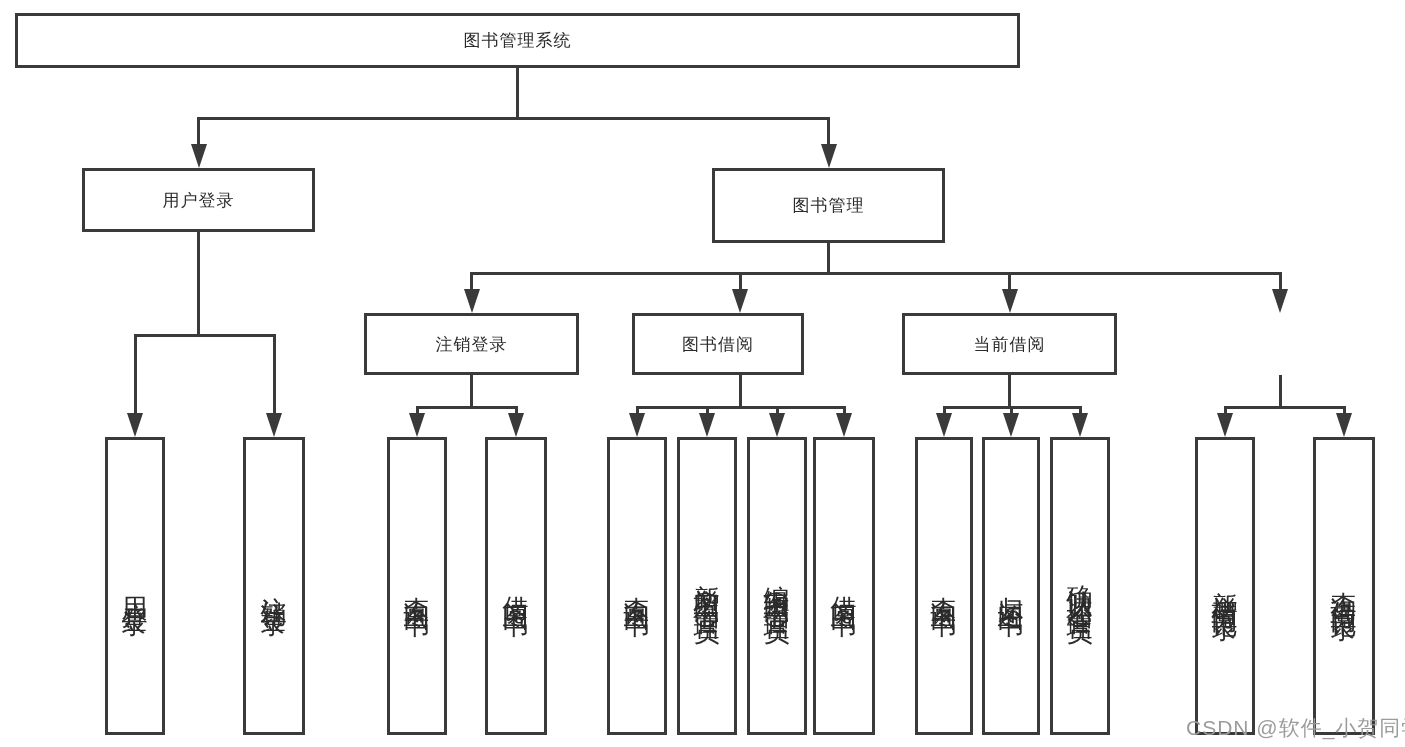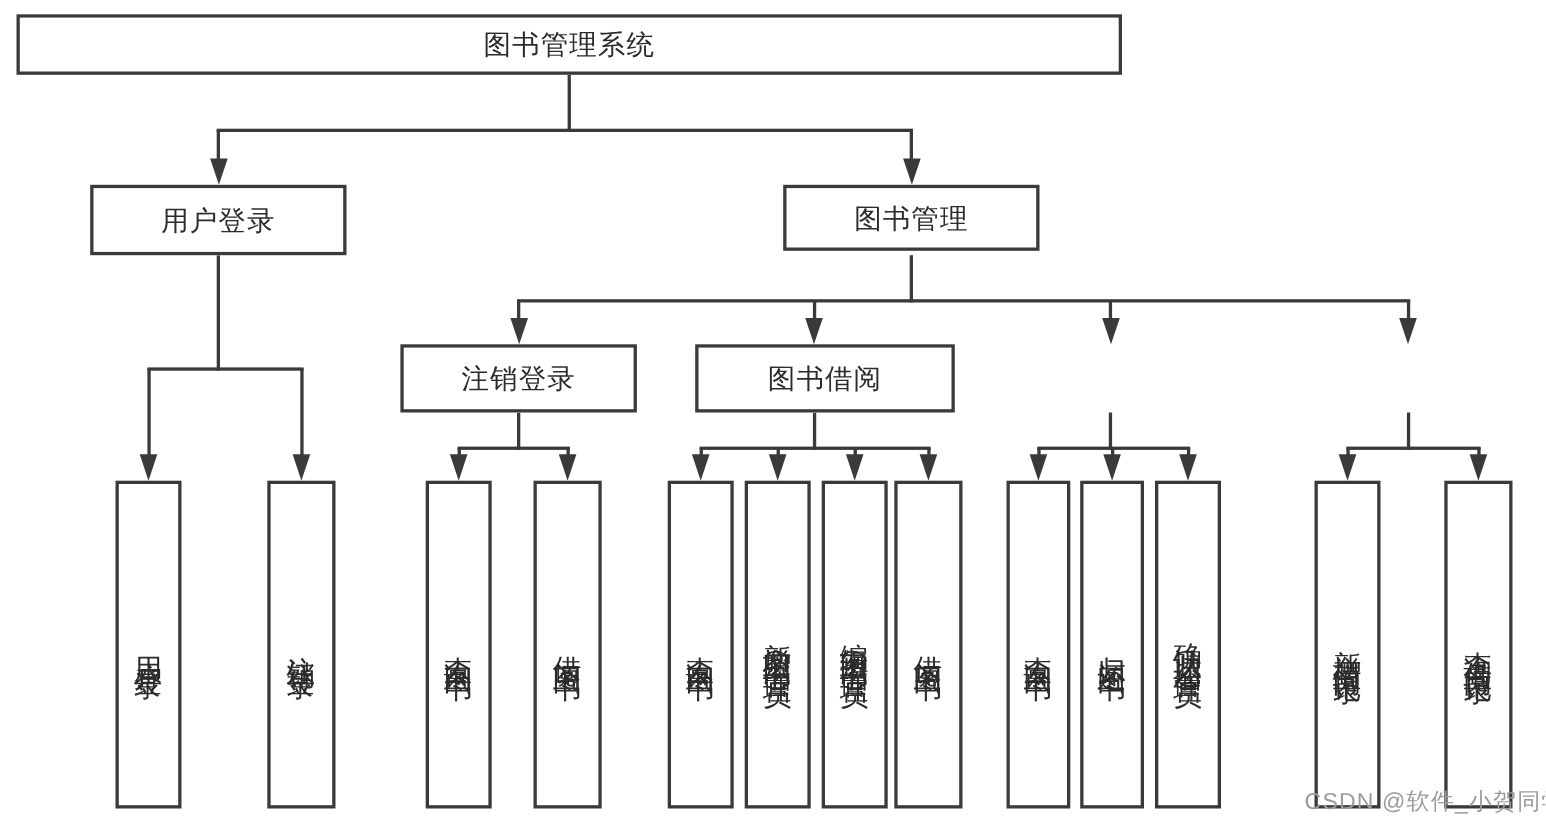--- a/index.html
+++ b/index.html
@@ -18,21 +18,21 @@
     border-left: 8px solid transparent;
     border-right: 8px solid transparent;
     border-top: 24px solid var(--line, #3a3a3a);
   }
   .node {
     position: absolute; box-sizing: border-box;
     border: 3px solid var(--border, #3a3a3a);
     background: var(--background, #ffffff);
     display: flex; align-items: center; justify-content: center;
     color: var(--text, #2b2b2b);
-    font-size: 25px; letter-spacing: 1px;
+    font-size: 17px; letter-spacing: 1px;
     z-index: 2;
   }
   .node.vertical { font-size: 26px; }
   .node.vertical .label {
     writing-mode: vertical-rl;
     text-orientation: mixed;
     letter-spacing: 5px;
     line-height: 1;
   }
   #watermark {
@@ -97,28 +97,31 @@
     <div class="line" style="left: 1223.5px; top: 407px; width: 3px; height: 14px;"></div>
     <div class="arrowhead" style="left: 1217px; top: 413px;"></div>
     <div class="line" style="left: 1342.5px; top: 407px; width: 3px; height: 14px;"></div>
     <div class="arrowhead" style="left: 1336px; top: 413px;"></div>
     <div class="node" style="left: 15px; top: 13px; width: 1005px; height: 55px;">
       <span class="label">图书管理系统</span>
     </div>
     <div class="node" style="left: 82px; top: 168px; width: 233px; height: 64px;">
       <span class="label">用户登录</span>
     </div>
-    <div class="node" style="left: 712px; top: 168px; width: 233px; height: 60px;">
+    <div class="node" style="left: 712px; top: 168px; width: 233px; height: 75px;">
       <span class="label">图书管理</span>
     </div>
     <div class="node" style="left: 364px; top: 313px; width: 215px; height: 62px;">
       <span class="label">注销登录</span>
     </div>
-    <div class="node" style="left: 632px; top: 313px; width: 236px; height: 62px;">
+    <div class="node" style="left: 632px; top: 313px; width: 172px; height: 62px;">
       <span class="label">图书借阅</span>
+    </div>
+    <div class="node" style="left: 902px; top: 313px; width: 215px; height: 62px;">
+      <span class="label">当前借阅</span>
     </div>
     <div class="node vertical" style="left: 105px; top: 437px; width: 60px; height: 298px;">
       <span class="label">用户登录</span>
     </div>
     <div class="node vertical" style="left: 243px; top: 437px; width: 62px; height: 298px;">
       <span class="label">注销登录</span>
     </div>
     <div class="node vertical" style="left: 387px; top: 437px; width: 60px; height: 298px;">
       <span class="label">查询图书</span>
     </div>

